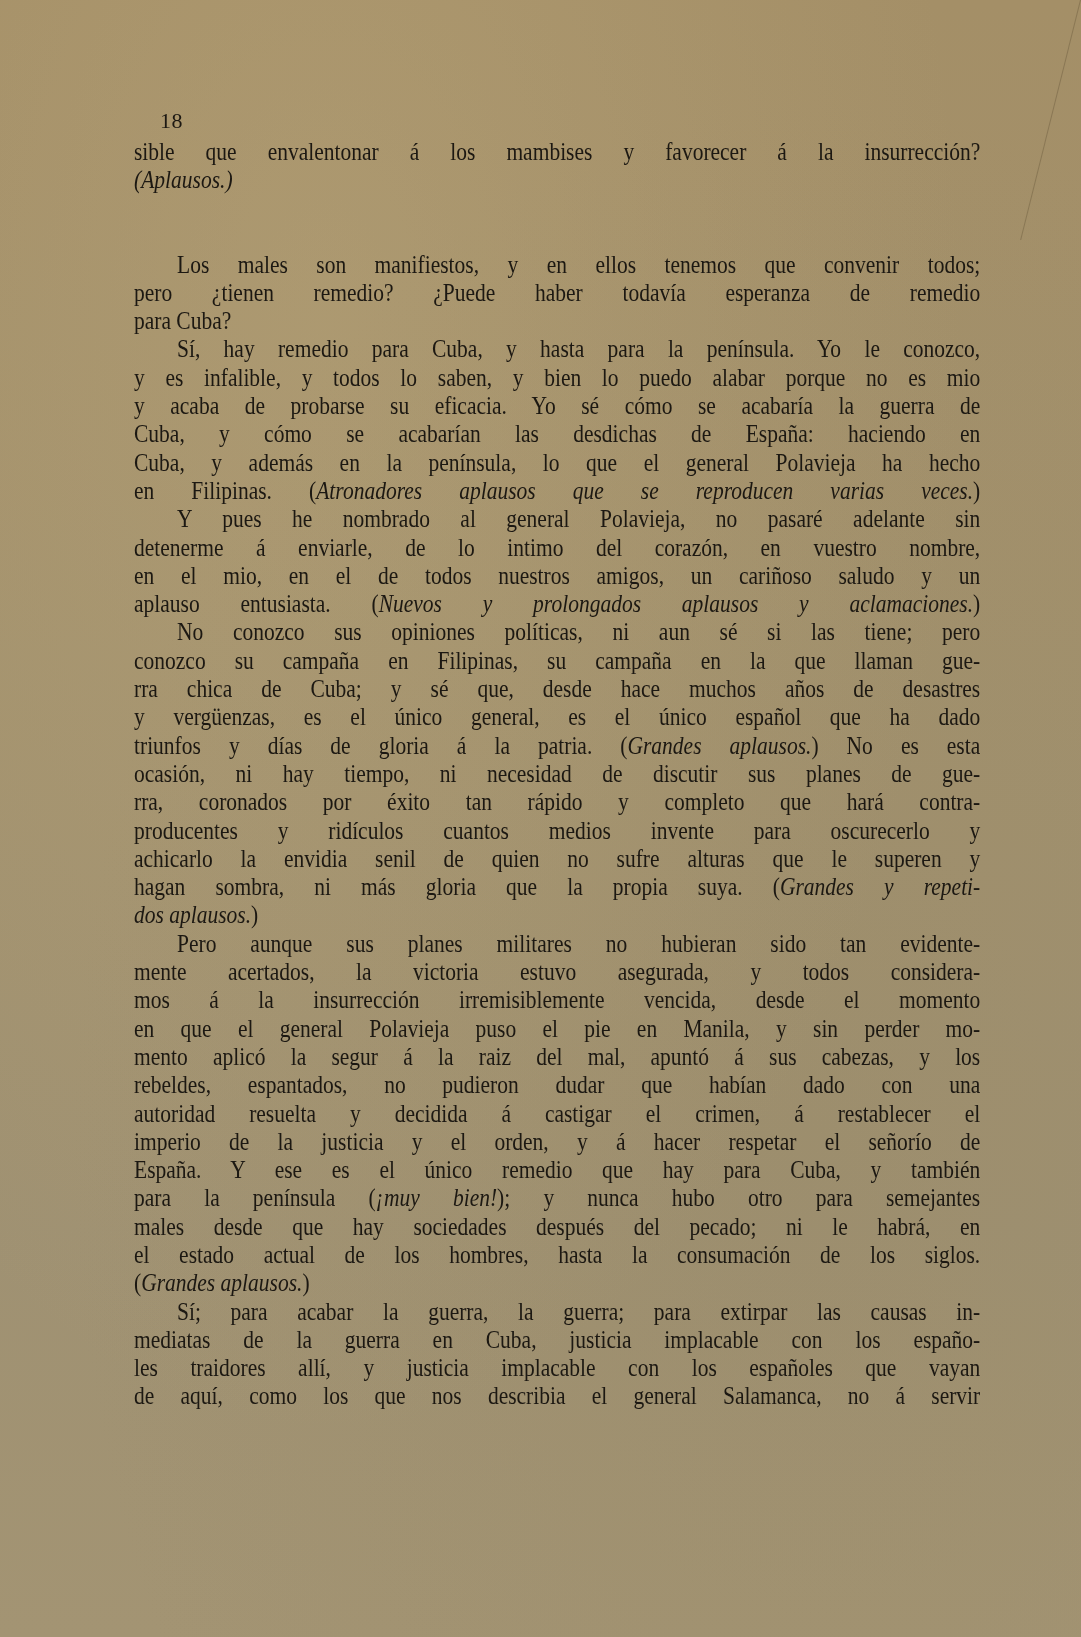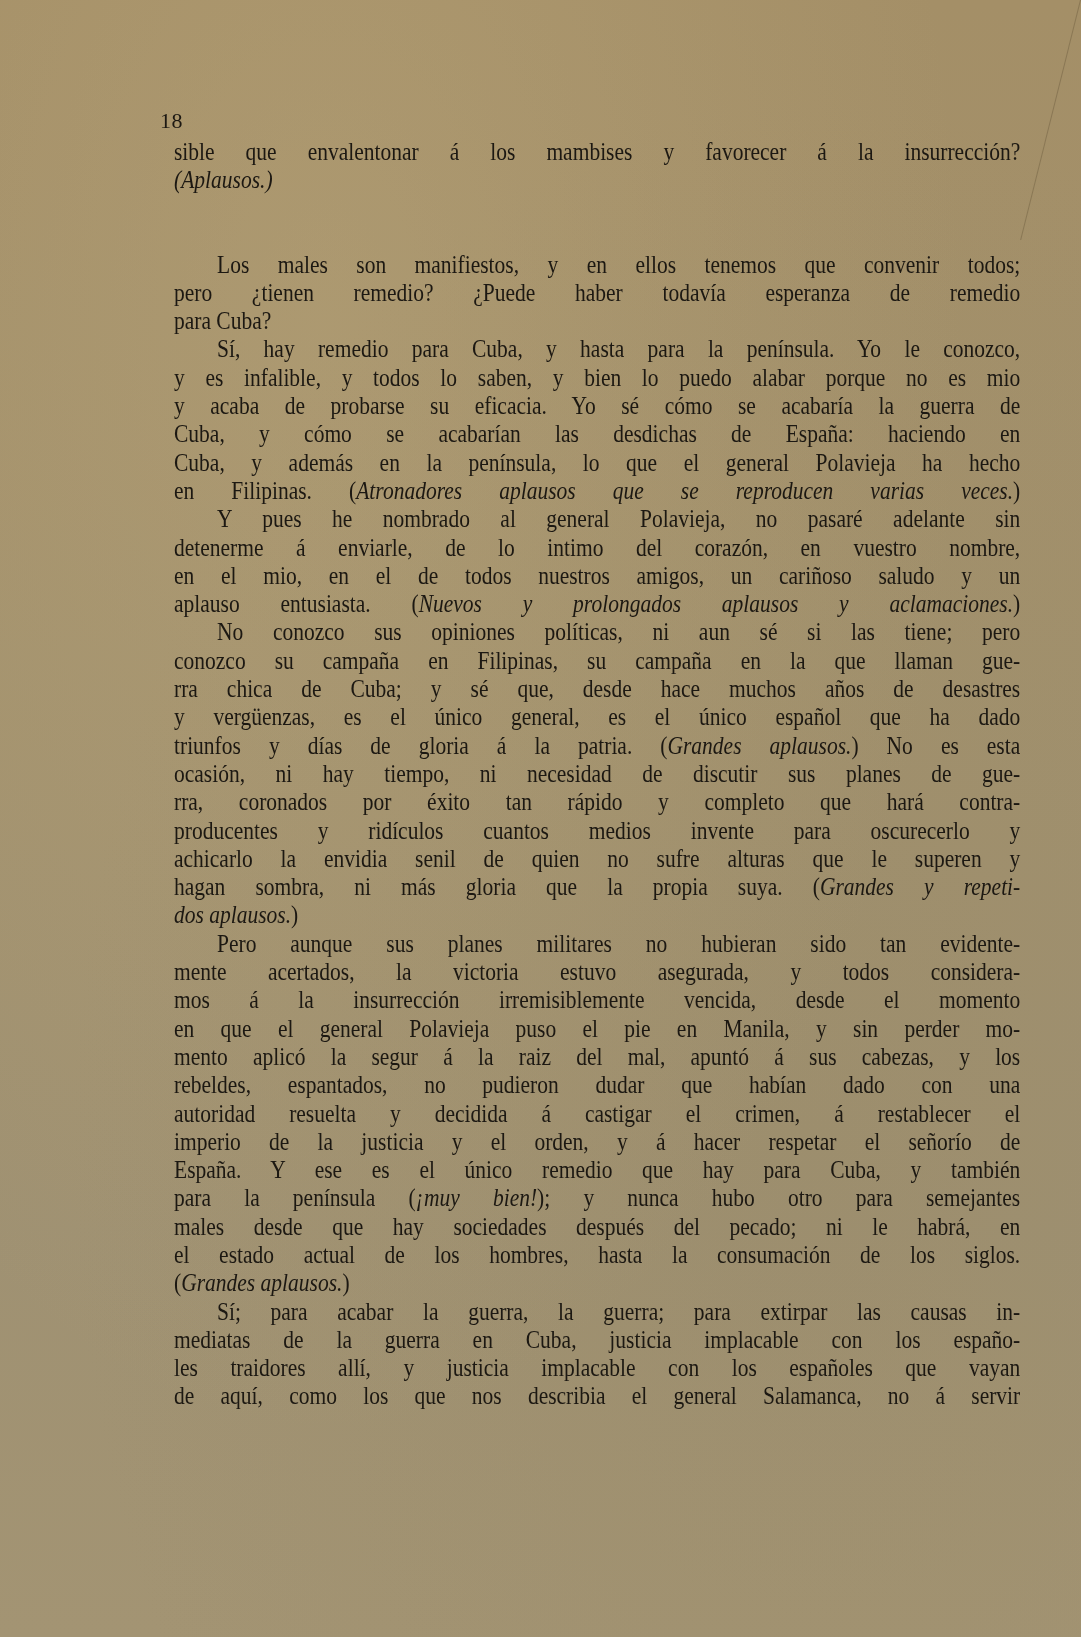--- a/index.html
+++ b/index.html
@@ -38,21 +38,20 @@
       left: 160px;
       top: 108px;
       font-size: 22px;
       letter-spacing: 0.5px;
     }
     .body-text {
       position: absolute;
       left: 134px;
       top: 138px;
       width: 846px;
-      margin-left: 40px;
     }
     .line {
       display: block;
       height: 28.3px;
       line-height: 28.3px;
       font-size: 25px;
       white-space: nowrap;
       text-align: justify;
       text-align-last: justify;
       transform: scaleX(0.86);

